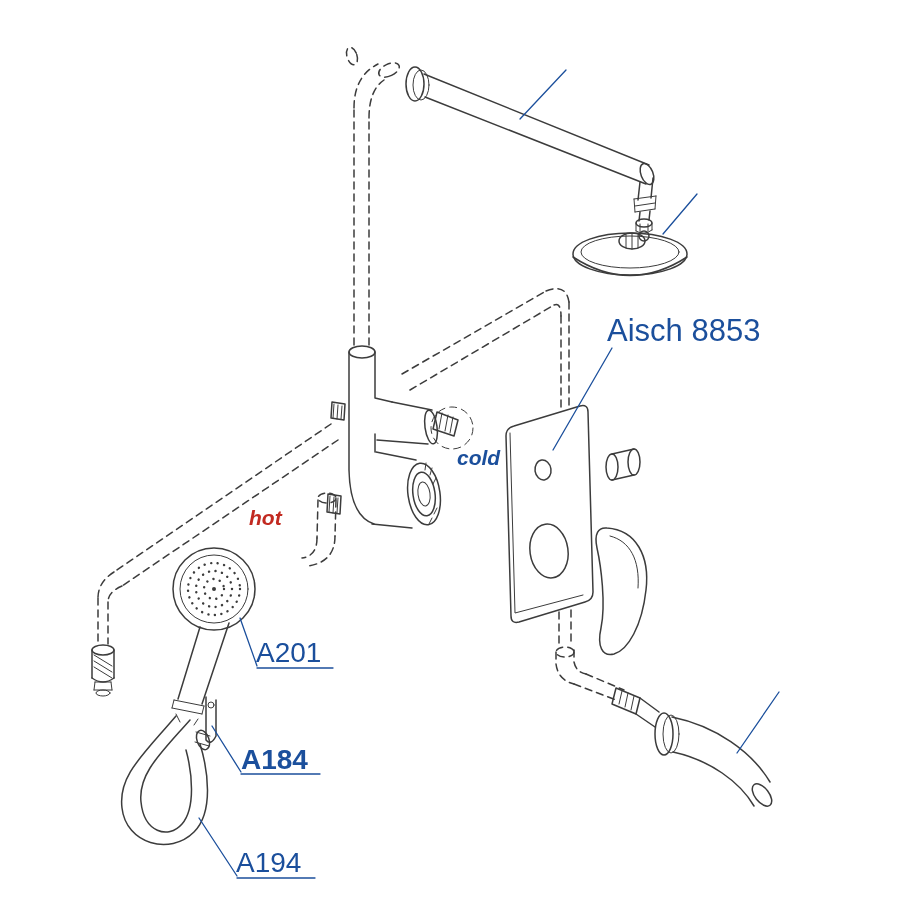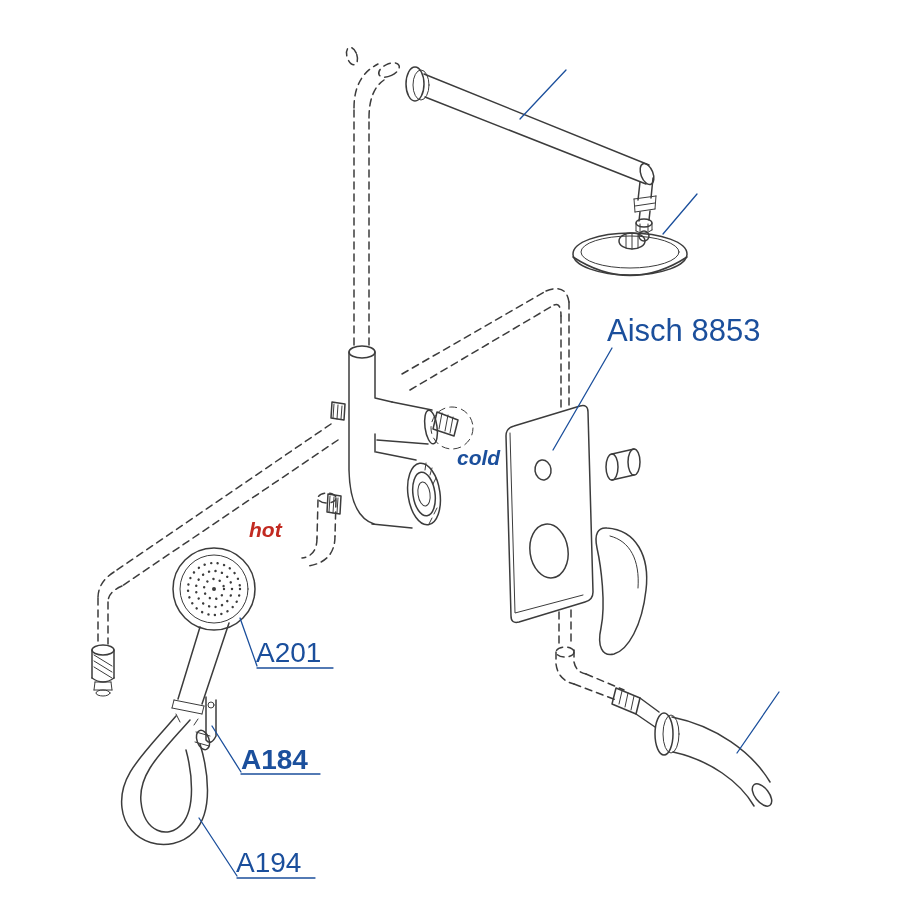--- a/index.html
+++ b/index.html
@@ -20,21 +20,21 @@
   .d{stroke-dasharray:7 5;}
   .dot{fill:none;stroke:var(--line);stroke-width:2.4;stroke-linecap:round;stroke-dasharray:0.1 6.5;}
   .lead{fill:none;stroke:var(--label);stroke-width:1.3;stroke-linecap:round;}
   .filldot{fill:var(--line);stroke:none;}
   
   .lbl{position:absolute;color:var(--label);white-space:nowrap;line-height:1;}
   .big{font-size:40px;}
   .mid{font-size:31px;}
   .small{font-size:28px;}
   .tag{font-size:21px;font-style:italic;font-weight:bold;}
-  .tag.hot{color:var(--hot);margin-top:12px;}
+  .tag.hot{color:var(--hot);}
 </style>
 </head>
 <body>
 
 <div class="stage">
 
   <svg width="900" height="900" viewBox="0 0 900 900">
 
     <g>
       <line class="s d" x1="354" y1="345" x2="354" y2="108"></line>

